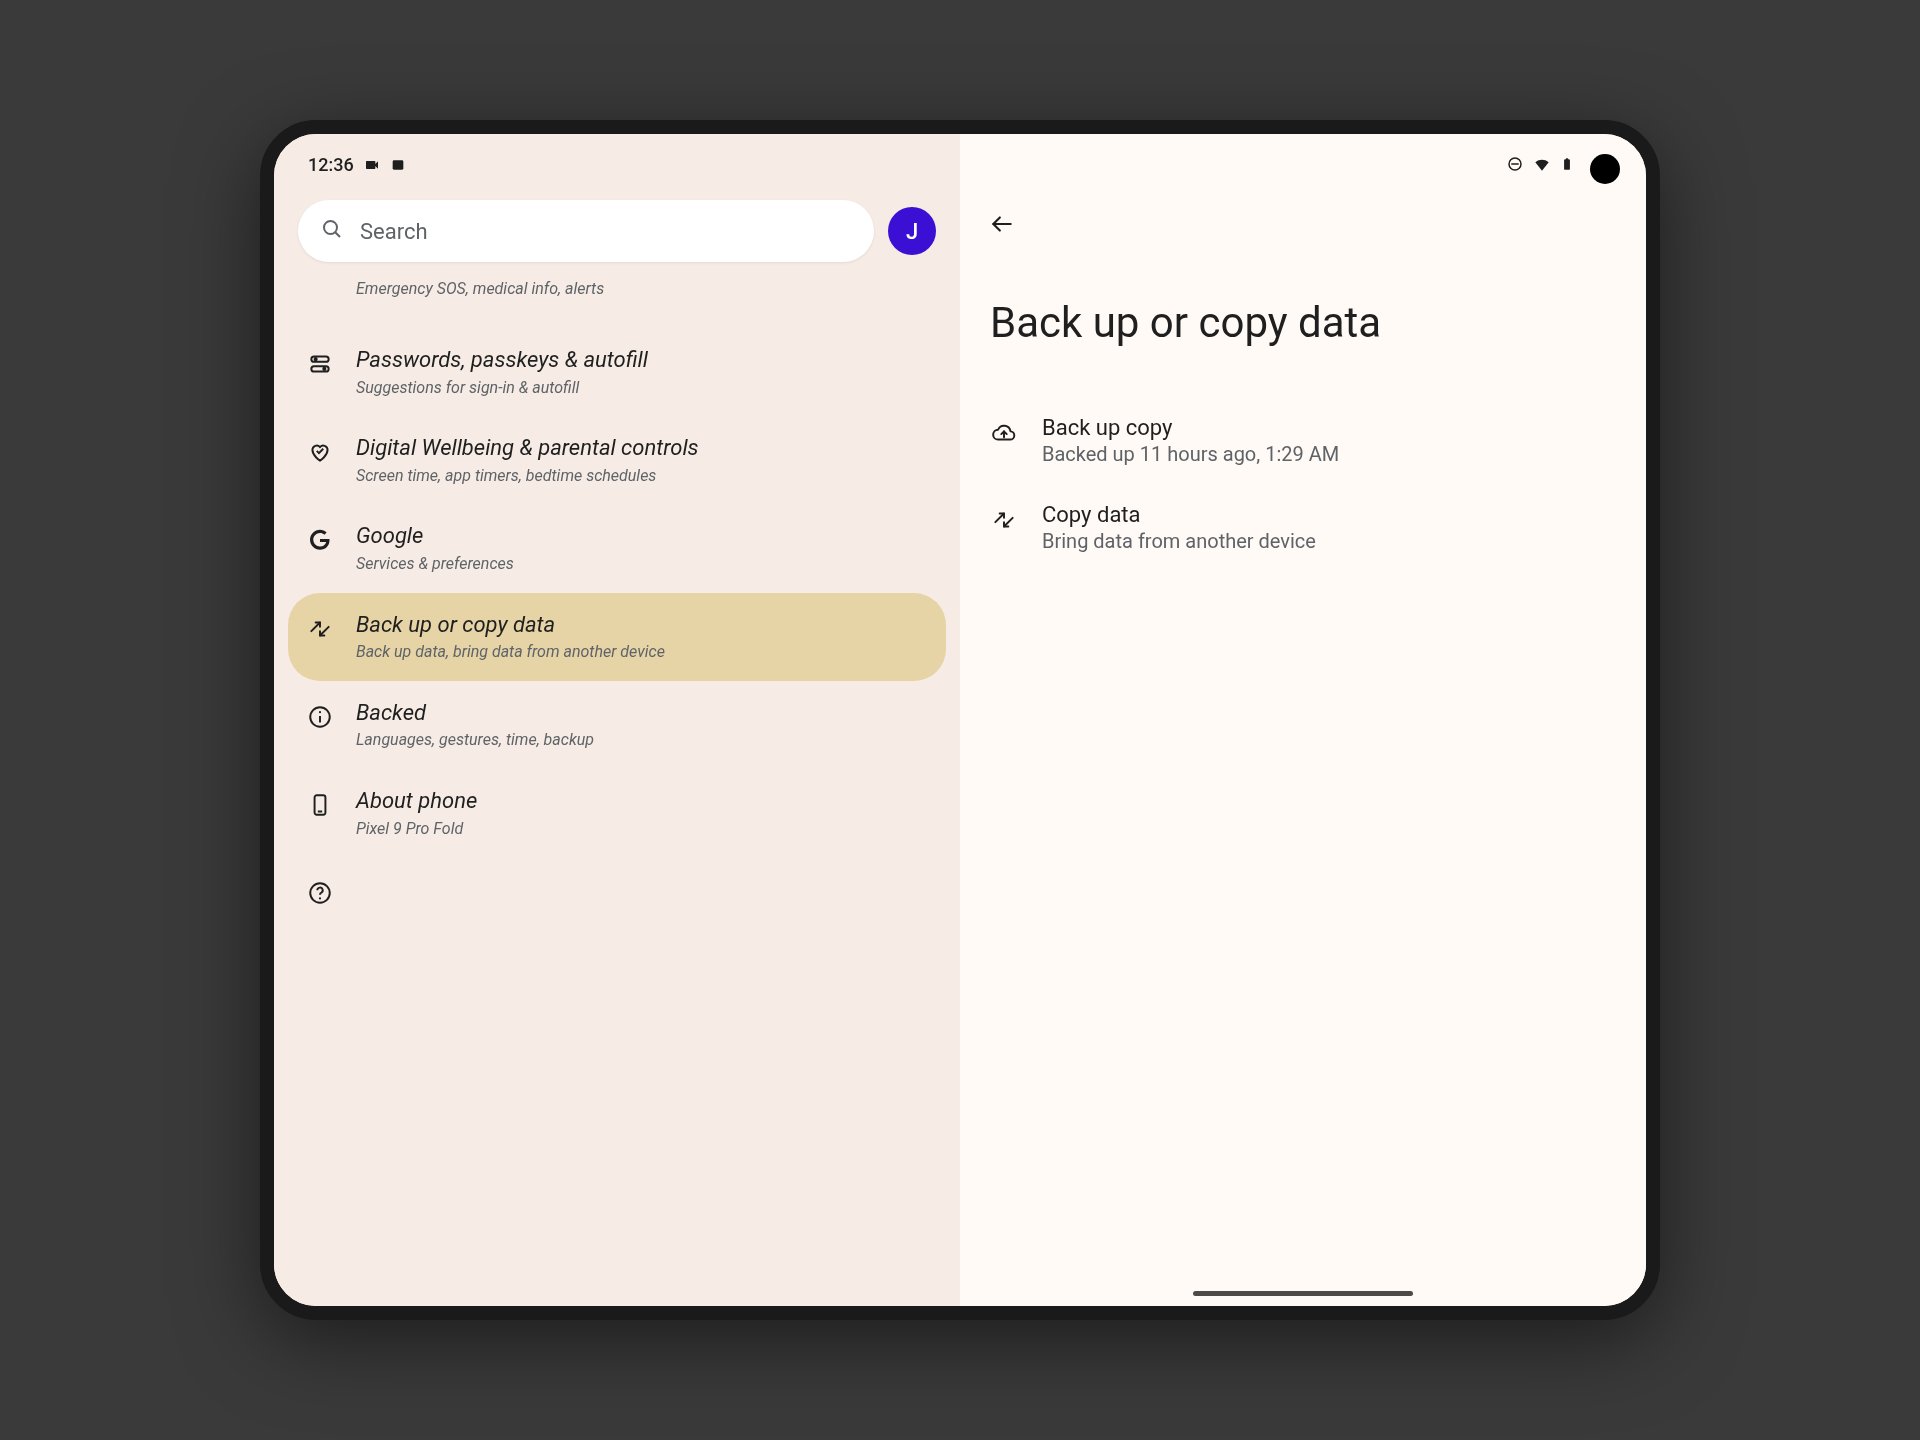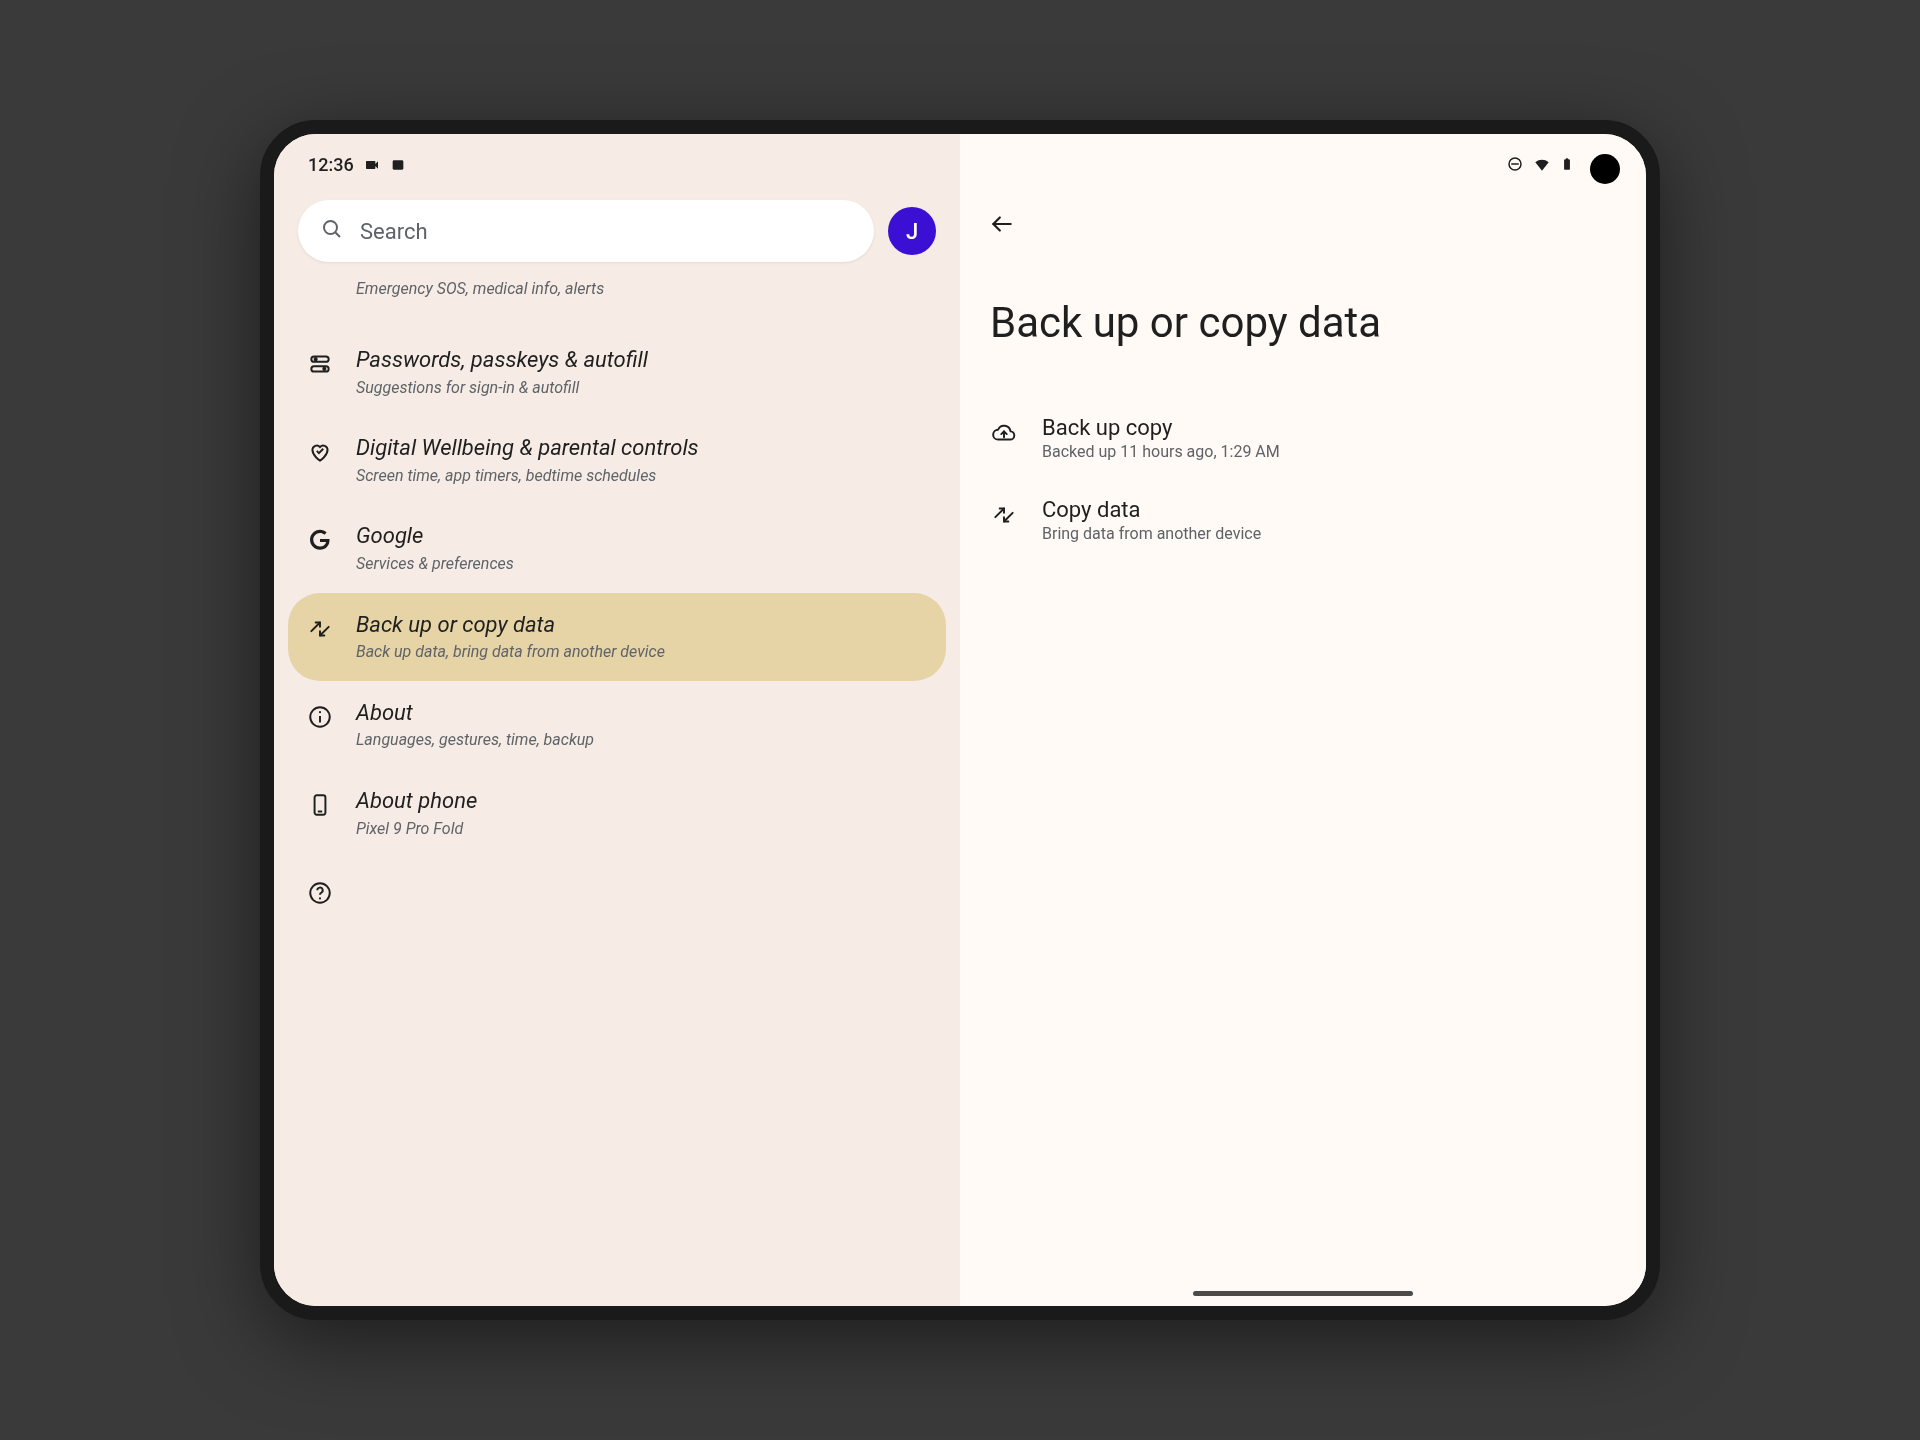--- a/index.html
+++ b/index.html
@@ -174,21 +174,21 @@
     align-items: center;
     justify-content: center;
   }
   .detail-icon svg { width: 26px; height: 26px; }
   .detail-title {
     font-size: 22px;
     color: #1f1f1f;
     margin-bottom: 2px;
   }
   .detail-sub {
-    font-size: 16px;
+    font-size: 20px;
     color: #5f6368;
   }
   .nav-handle {
     position: absolute;
     bottom: 10px;
     left: 50%;
     transform: translateX(-50%);
     width: 220px;
     height: 5px;
     background: #1f1f1f;
@@ -313,21 +313,21 @@
         </div>
         <div class="setting-item">
           <div class="setting-icon">
             <svg viewBox="0 0 24 24" fill="none" stroke="#1f1f1f" stroke-width="1.8">
               <circle cx="12" cy="12" r="9"></circle>
               <line x1="12" y1="11" x2="12" y2="17"></line>
               <circle cx="12" cy="7.5" r="1" fill="#1f1f1f" stroke="none"></circle>
             </svg>
           </div>
           <div class="setting-text">
-            <div class="setting-title">About</div>
+            <div class="setting-title">Backed</div>
             <div class="setting-sub">Languages, gestures, time, backup</div>
           </div>
         </div>
         <div class="setting-item">
           <div class="setting-icon">
             <svg viewBox="0 0 24 24" fill="none" stroke="#1f1f1f" stroke-width="1.8">
               <rect x="7" y="3" width="10" height="18" rx="2"></rect>
               <line x1="10" y1="18" x2="14" y2="18"></line>
             </svg>
           </div>

